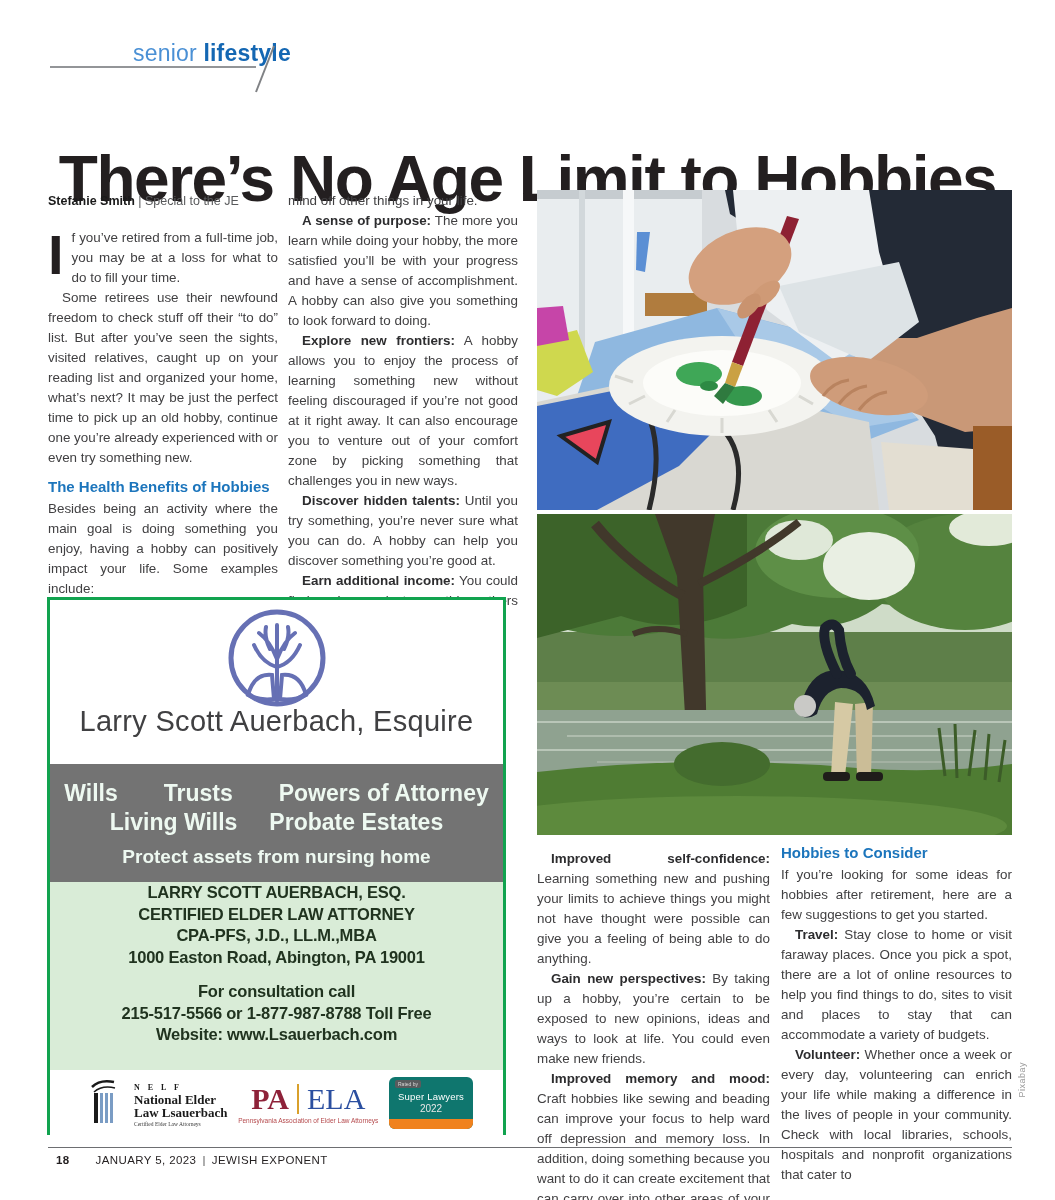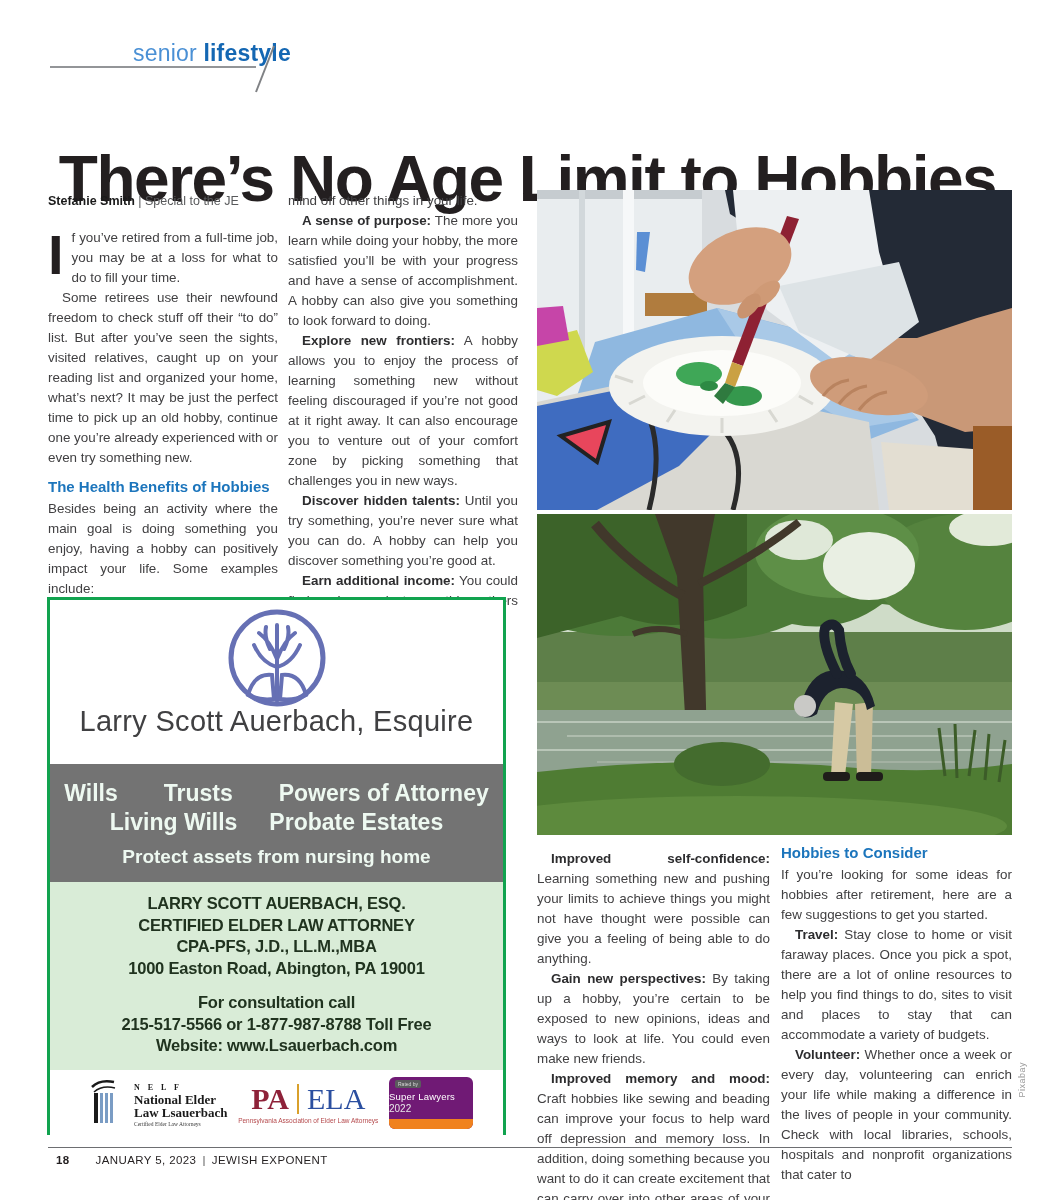--- a/index.html
+++ b/index.html
@@ -41,40 +41,40 @@
       border:3px solid #11a34f;background:#fff;}
   .ad-top{height:157px;text-align:center;}
   .ad-top svg{display:block;margin:7px auto 0;}
   .ad-name{font-size:29px;color:#404042;letter-spacing:0.3px;margin-top:-4px;font-weight:500;}
   .ad-band{background:#737373;color:#eef9f1;height:118px;display:flex;flex-direction:column;
            align-items:center;justify-content:center;font-weight:700;}
   .svc-row1{display:flex;gap:46px;font-size:23px;line-height:29px;}
   .svc-row2{display:flex;gap:32px;font-size:23px;line-height:29px;}
   .tagline{font-size:19px;margin-top:9px;}
   .ad-mid{background:#d9ecd7;height:188px;box-sizing:border-box;text-align:center;color:#20331f;
-          font-weight:700;padding-top:11px;font-size:16.5px;line-height:21.5px;letter-spacing:-0.2px;}
+          font-weight:700;font-size:16.5px;line-height:21.5px;letter-spacing:-0.2px;}
   .ad-mid .gap{height:13px;}
   .ad-logos{height:65px;background:#fff;display:flex;align-items:center;
             justify-content:space-between;padding:0 30px 0 40px;}
   
   .nelf{display:flex;align-items:flex-start;gap:18px;}
   .nelf-text{font-family:"Liberation Serif",serif;color:#1a1a1a;text-align:left;}
   .nelf-acr{font-size:8px;letter-spacing:3px;font-weight:700;margin:4px 0 1px;}
   .nelf-l1,.nelf-l2{font-size:13px;font-weight:700;line-height:13px;}
   .nelf-sub{font-size:5.5px;margin-top:2px;color:#3a3a3a;}
   
   .paela{text-align:center;font-family:"Liberation Serif",serif;}
   .paela-row{display:flex;align-items:center;justify-content:center;gap:8px;}
   .paela-pa{color:#8e2239;font-size:30px;font-weight:700;}
   .paela-bar{width:2px;height:30px;background:#d9a02b;}
   .paela-ela{color:#2b4fa0;font-size:30px;}
   .paela-sub{font-size:6.5px;color:#b5494c;margin-top:1px;font-family:"Liberation Sans",sans-serif;}
   
-  .slb{width:84px;height:52px;background:#701a75;border-radius:6px;position:relative;
-       color:#fff;text-align:left;overflow:hidden;}
+  .slb{width:84px;height:52px;background:#0f766e;border-radius:6px;position:relative;
+       color:#fff;text-align:center;overflow:hidden;}
   .slb-rated{position:absolute;top:3px;left:6px;font-size:5px;background:#5a5b5d;
              padding:1px 3px;border-radius:2px;color:#d8d8d8;}
   .slb-name{font-size:9.5px;margin-top:14px;letter-spacing:0.2px;}
   .slb-year{font-size:10px;color:#e8e8e8;margin-top:1px;}
   .slb-orange{position:absolute;bottom:0;left:0;right:0;height:10px;background:#f0821e;}
   
   .footer-rule{position:absolute;left:48px;top:1147px;width:964px;height:1px;background:#6d6e71;}
   .footer{position:absolute;left:56px;top:1154px;font-size:11.5px;color:#231f20;letter-spacing:0.4px;}
   .footer .pn{font-weight:700;margin-right:26px;}
   .footer .sep{margin:0 6px;color:#555;}

